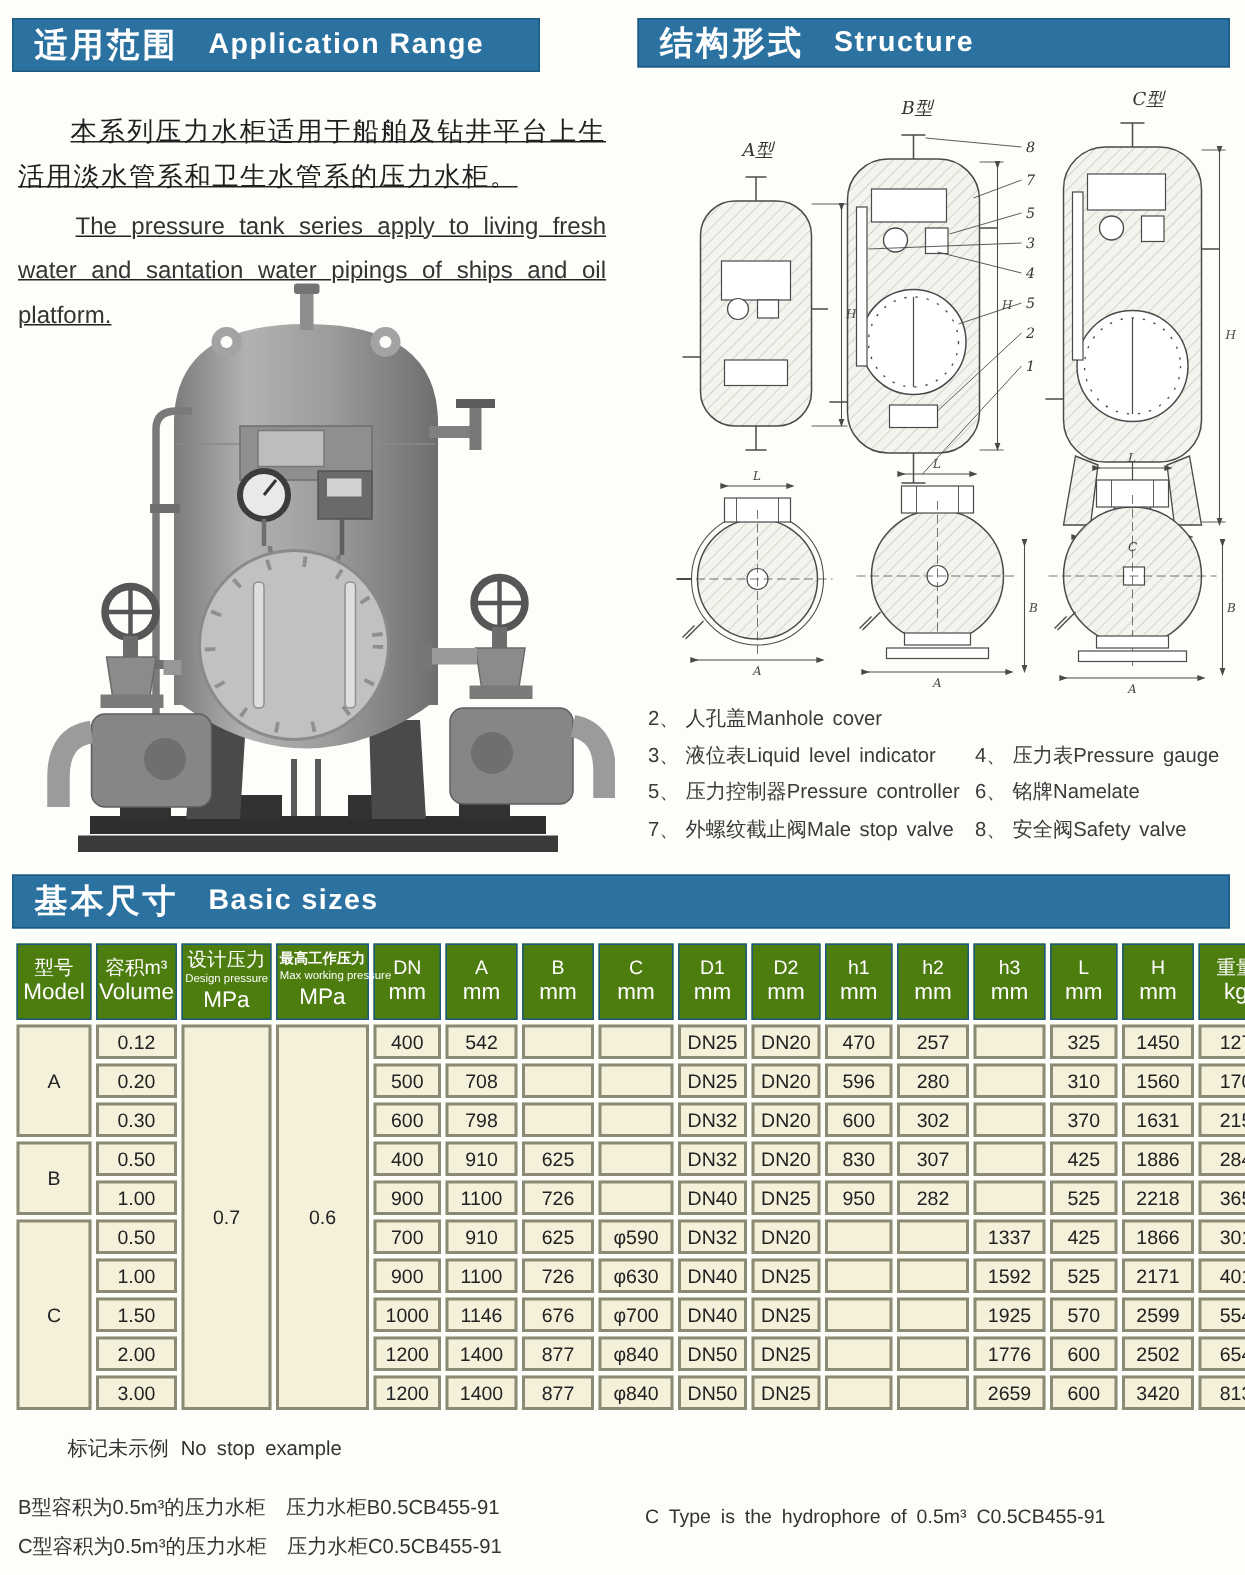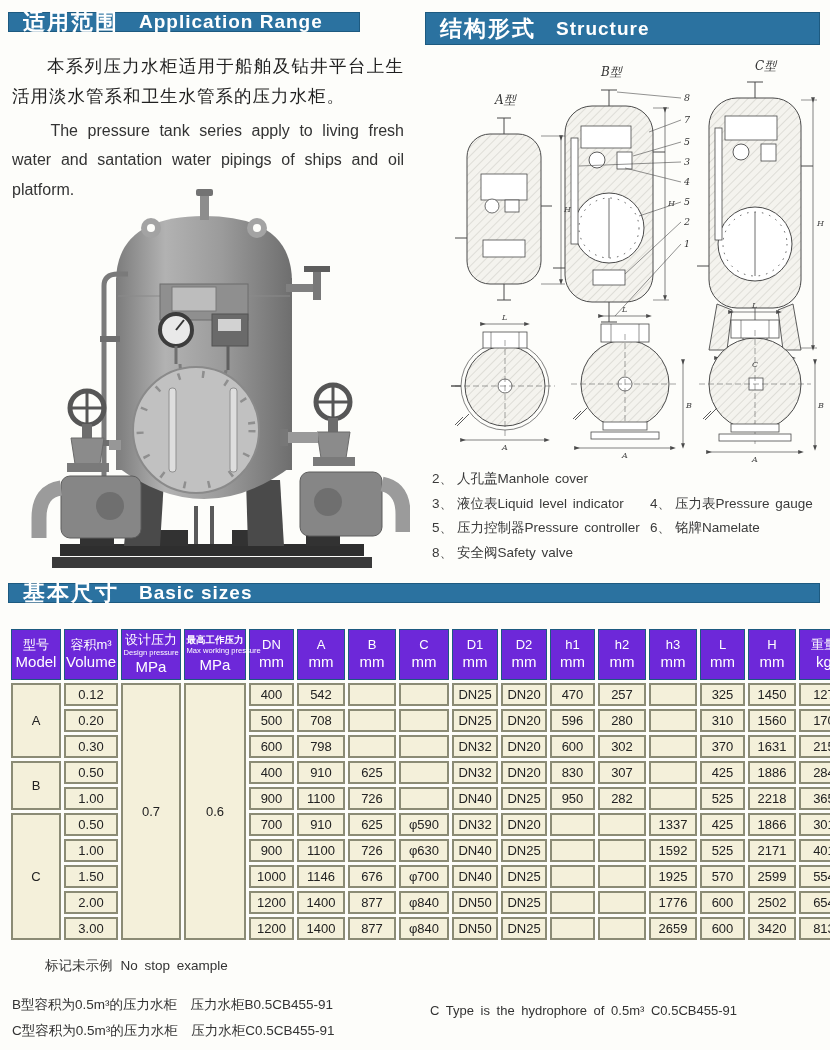--- a/index.html
+++ b/index.html
@@ -4,48 +4,48 @@
 <style>
   html,body{margin:0;padding:0;}
   body{
     width:830px;height:1050px;position:relative;overflow:hidden;
     background:#fdfdfa;color:#222;
     font-family:"Liberation Sans","DejaVu Sans",sans-serif;
   }
   
   .banner{
     position:absolute;background:#2b72a0;color:#fff;border:1px solid #1d5a80;
-    display:flex;align-items:center;gap:20px;padding:0 14px;box-sizing:border-box;height:20px;
+    display:flex;align-items:center;gap:20px;padding:0 14px;box-sizing:border-box;height:36px;
   }
   .banner-zh{font-size:22px;font-weight:bold;letter-spacing:2px;white-space:nowrap;}
   .banner-en{font-size:19px;font-weight:bold;letter-spacing:1px;white-space:nowrap;}
   #app-banner{left:8px;top:12px;width:352px;}
   #structure-banner{left:425px;top:12px;width:395px;height:33px;}
   #basic-banner{left:8px;top:583px;width:812px;}
   
-  #app-text{position:absolute;left:12px;top:52px;width:392px;}
+  #app-text{position:absolute;left:12px;top:73px;width:392px;text-decoration:underline;}
   .para-zh{margin:0;font-size:17.5px;line-height:1.7;letter-spacing:1px;text-indent:2em;text-align:justify;color:#1f1f1f;}
   .para-en{margin:4px 0 0;font-size:16px;line-height:1.85;text-indent:2.4em;text-align:justify;word-spacing:4px;color:#333;}
   
   #photo{position:absolute;left:14px;top:188px;width:396px;height:388px;}
   #drawings{position:absolute;left:425px;top:56px;width:400px;height:412px;}
   .tlabel{font:italic 12px "DejaVu Serif",serif;fill:#333;}
   .dim{font:italic 8px "DejaVu Serif",serif;fill:#444;}
   .callout{font:italic 9.5px "DejaVu Serif",serif;fill:#333;}
   
   #legend{position:absolute;left:432px;top:470px;width:396px;font-size:13.5px;color:#3a3a3a;}
   .lg-row{display:flex;margin-bottom:6.5px;}
   .lg-item{white-space:nowrap;}
   .lg-item.first{width:218px;}
   .lg-num{margin-right:4px;}
   .lg-en{word-spacing:2px;}
   
   #table-wrap{position:absolute;left:8px;top:626px;width:814px;}
   table{border-collapse:separate;border-spacing:3px;width:814px;table-layout:fixed;}
-  th{background:#6d28d9;color:#fff;border:1px solid #1d5a80;padding:2px 0;height:45px;vertical-align:middle;font-weight:normal;}
+  th{background:#4d7c0f;color:#fff;border:1px solid #1d5a80;padding:2px 0;height:45px;vertical-align:middle;font-weight:normal;}
   .h-top{font-size:13px;line-height:1.15;}
   .h-mid{font-size:8px;line-height:1.2;transform:scale(.95);white-space:nowrap;}
   .h-bot{font-size:15px;line-height:1.2;}
   .th-small .h-top{font-size:9.5px;font-weight:bold;}
   td{background:#f4f0da;border:2px solid #8b8b75;text-align:center;vertical-align:middle;
      font-size:13px;color:#222;height:17px;padding:1px 0;}
   
   #mark-note{position:absolute;left:45px;top:957px;font-size:13.5px;color:#333;}
   #mark-note .note-en{margin-left:8px;word-spacing:3px;}
   #notes-left{position:absolute;left:12px;top:992px;font-size:13.5px;line-height:1.95;color:#333;}
@@ -310,20 +310,21 @@
   </div>
   <div class="lg-row">
     <div class="lg-item first"><span class="lg-num">3、</span><span class="lg-zh">液位表</span><span class="lg-en">Liquid level indicator</span></div>
     <div class="lg-item"><span class="lg-num">4、</span><span class="lg-zh">压力表</span><span class="lg-en">Pressure gauge</span></div>
   </div>
   <div class="lg-row">
     <div class="lg-item first"><span class="lg-num">5、</span><span class="lg-zh">压力控制器</span><span class="lg-en">Pressure controller</span></div>
     <div class="lg-item"><span class="lg-num">6、</span><span class="lg-zh">铭牌</span><span class="lg-en">Namelate</span></div>
   </div>
   <div class="lg-row">
+    <div class="lg-item first"><span class="lg-num">7、</span><span class="lg-zh">外螺纹截止阀</span><span class="lg-en">Male stop valve</span></div>
     <div class="lg-item"><span class="lg-num">8、</span><span class="lg-zh">安全阀</span><span class="lg-en">Safety valve</span></div>
   </div>
 </div>
 
 <div class="banner" id="basic-banner">
   <span class="banner-zh">基本尺寸</span>
   <span class="banner-en">Basic sizes</span>
 </div>
 
 <div id="table-wrap">

